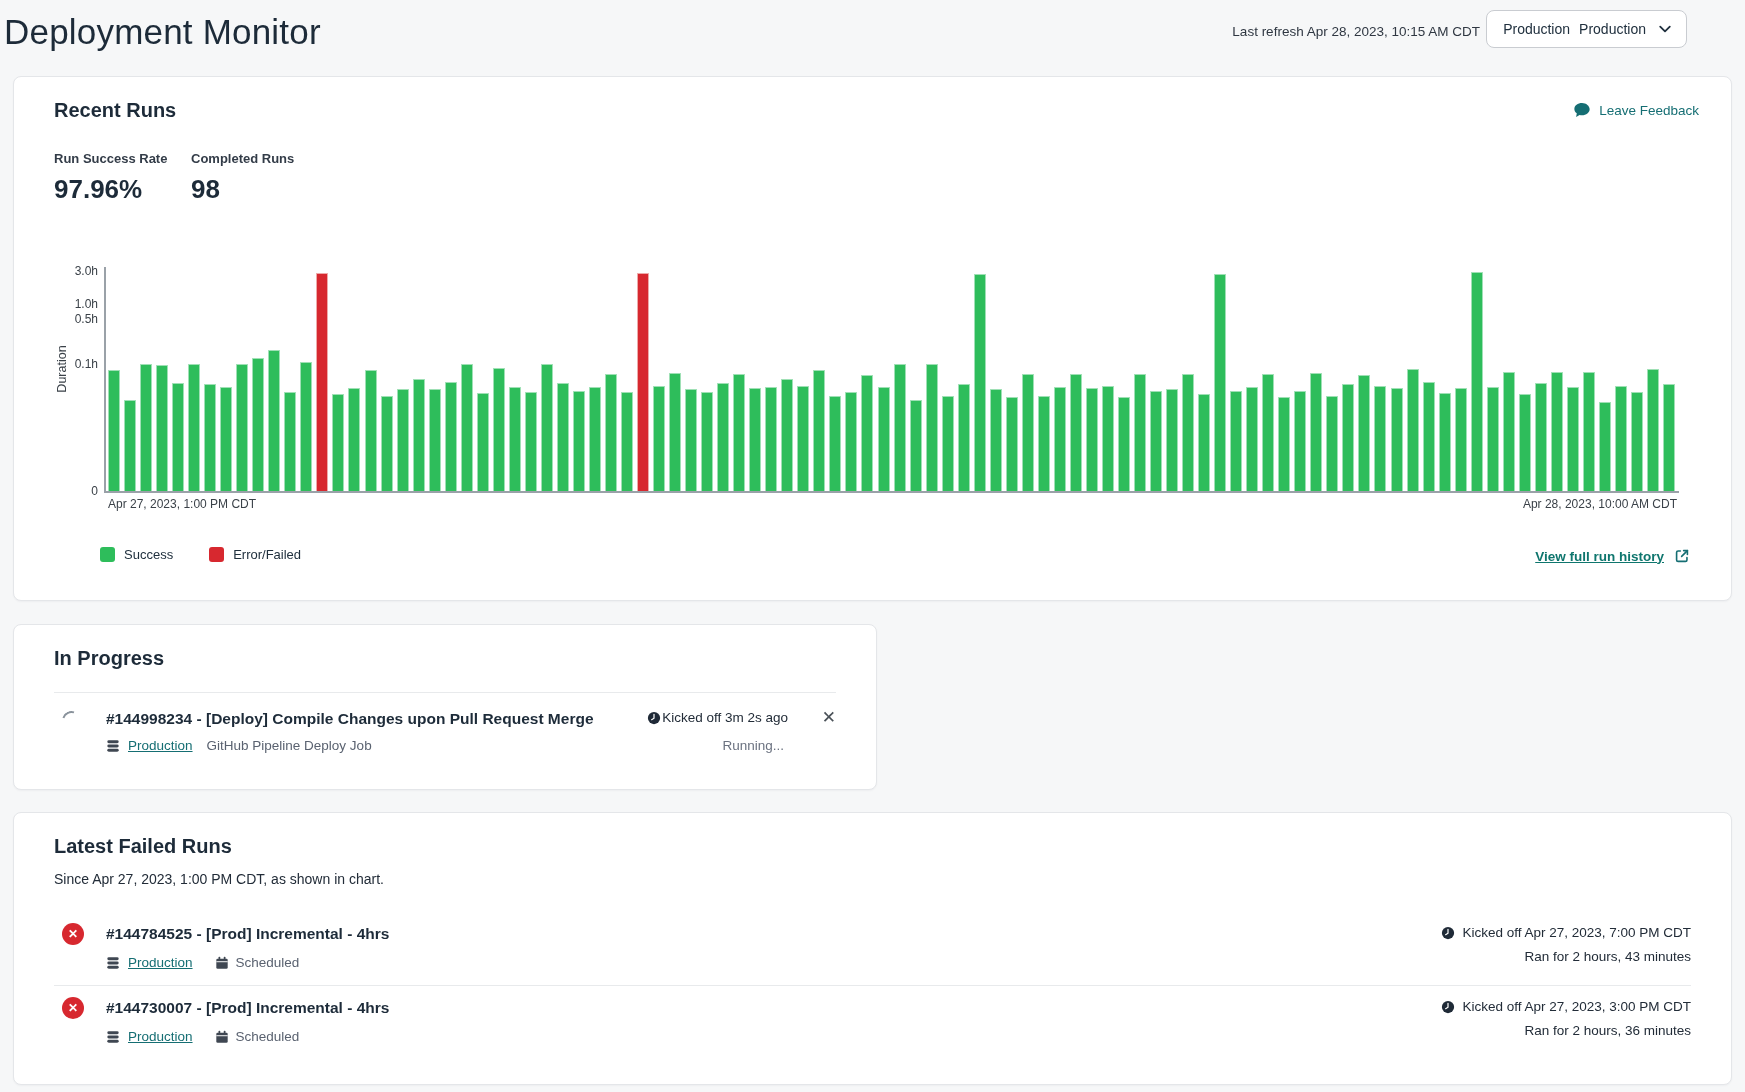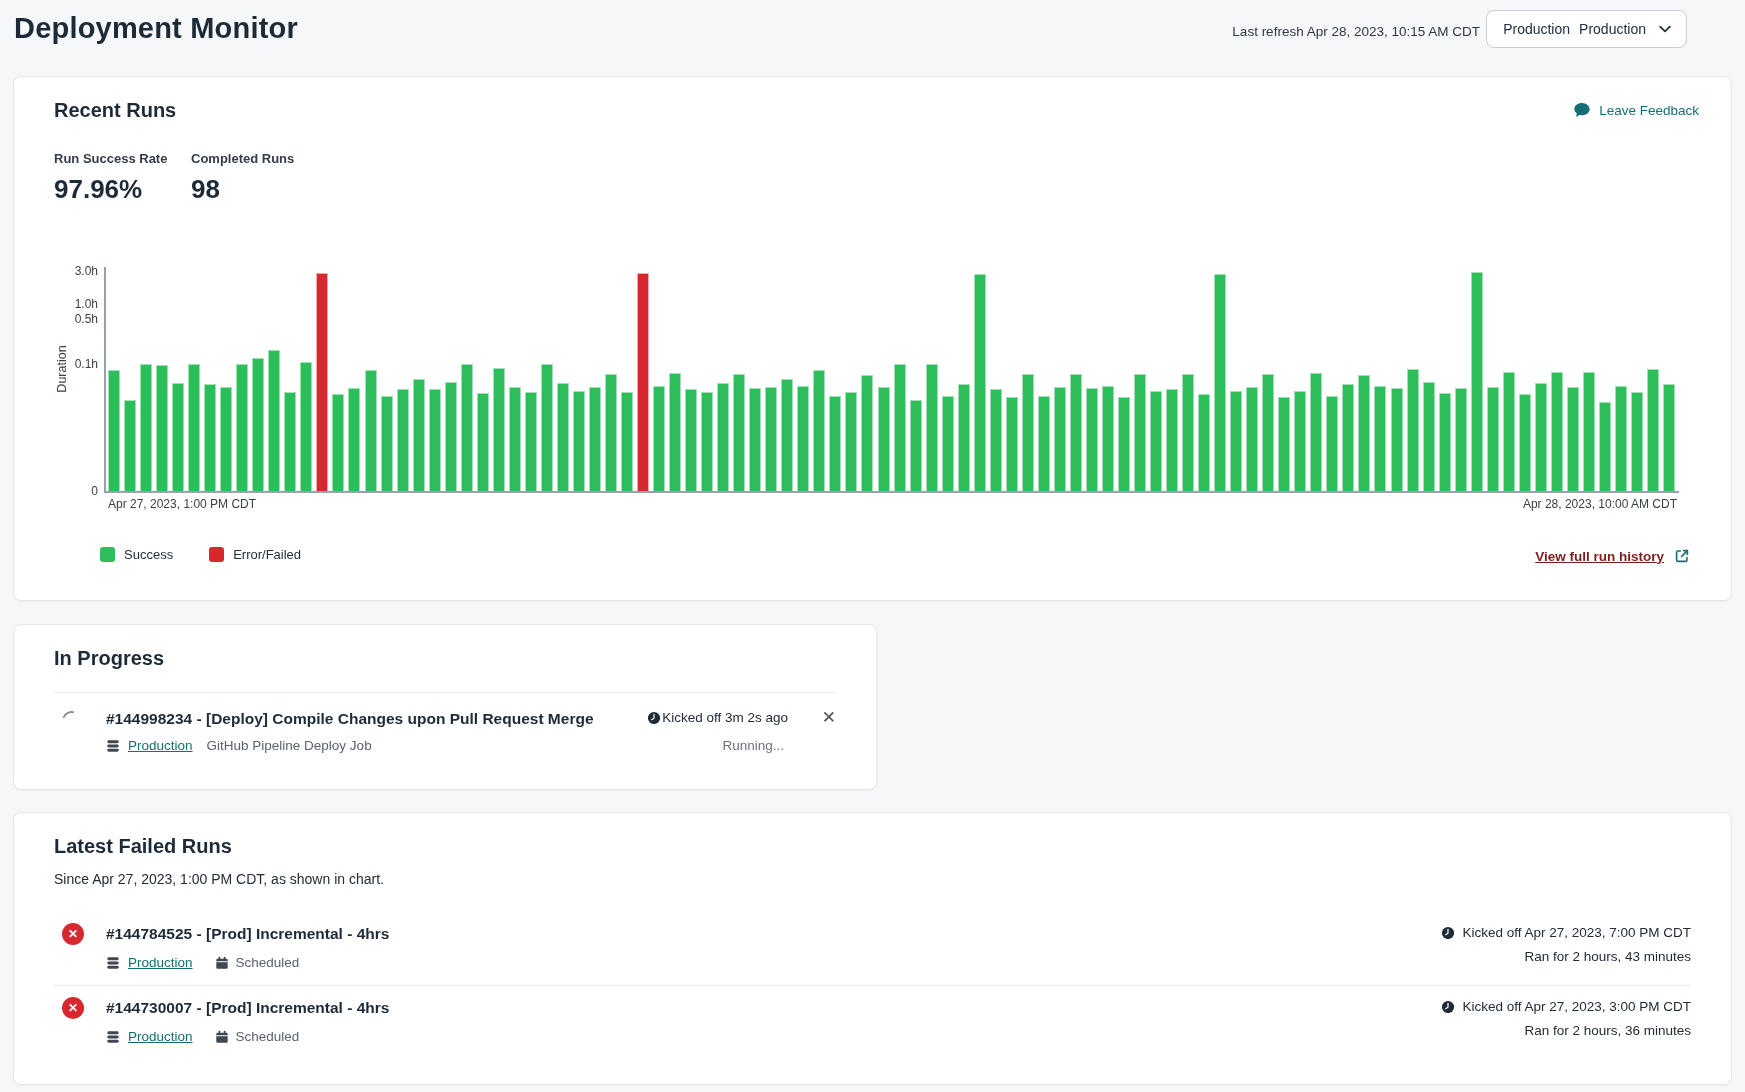--- a/index.html
+++ b/index.html
@@ -7,21 +7,21 @@
   body {
     font-family:"Liberation Sans", sans-serif;
     background:#f6f7f8;
     color:#20303e;
     position:relative;
     overflow:hidden;
   }
   .page { position:absolute; inset:0; }
 
   
-  .page-title { position:absolute; left:14px; top:12px; font-size:29px; font-weight:700; letter-spacing:.2px; color:#1d2b39; }
+  .page-title { position:absolute; left:4px; top:12px; font-size:35px; font-weight:400; letter-spacing:.2px; color:#1d2b39; }
   .last-refresh { position:absolute; right:265px; top:24px; font-size:13.5px; color:#2f3742; }
   .env-dropdown {
     position:absolute; right:58px; top:10px; height:38px; min-width:188px;
     background:#fff; border:1px solid #c9ccd1; border-radius:8px;
     display:flex; align-items:center; gap:9px; padding:0 13px 0 16px;
     font-size:14px; color:#20303e; cursor:pointer;
   }
   .env-dropdown .env-label { font-weight:400; }
   .env-dropdown .env-value { font-weight:400; }
   .chev { width:16px; height:16px; margin-left:2px; }
@@ -65,21 +65,21 @@
   .bar { width:12px; border-radius:1px; border:1px solid #9fe0b5; border-bottom:none; }
   .xlabel { position:absolute; top:420px; font-size:12px; color:#3a4148; }
   .xlabel-start { left:94px; }
   .xlabel-end { right:54px; text-align:right; }
 
   .legend { position:absolute; left:86px; top:470px; display:flex; align-items:center; gap:36px; }
   .legend-item { display:flex; align-items:center; gap:9px; font-size:13px; color:#20303e; }
   .legend-swatch { width:15px; height:15px; border-radius:3px; }
   .view-history {
     position:absolute; right:40px; top:470px; display:flex; align-items:center; gap:9px;
-    font-size:13.5px; color:#7f1d1d; cursor:pointer;justify-content:space-between;
+    font-size:13.5px; color:#0f766e; cursor:pointer;justify-content:space-between;
   }
   .view-history .vh-text { text-decoration:underline; font-weight:700; }
 
   
   .sub-title { position:absolute; left:40px; top:22px; }
   .head-divider { position:absolute; left:40px; right:40px; top:67px; height:1px; background:#e8eaec; }
   .run-row { position:absolute; left:40px; right:32px; top:82px; }
   .spinner {
     position:absolute; left:8px; top:4px; width:19px; height:19px; border-radius:50%;
     border:2.5px solid transparent; border-top-color:#8a939c; transform:rotate(-28deg);

